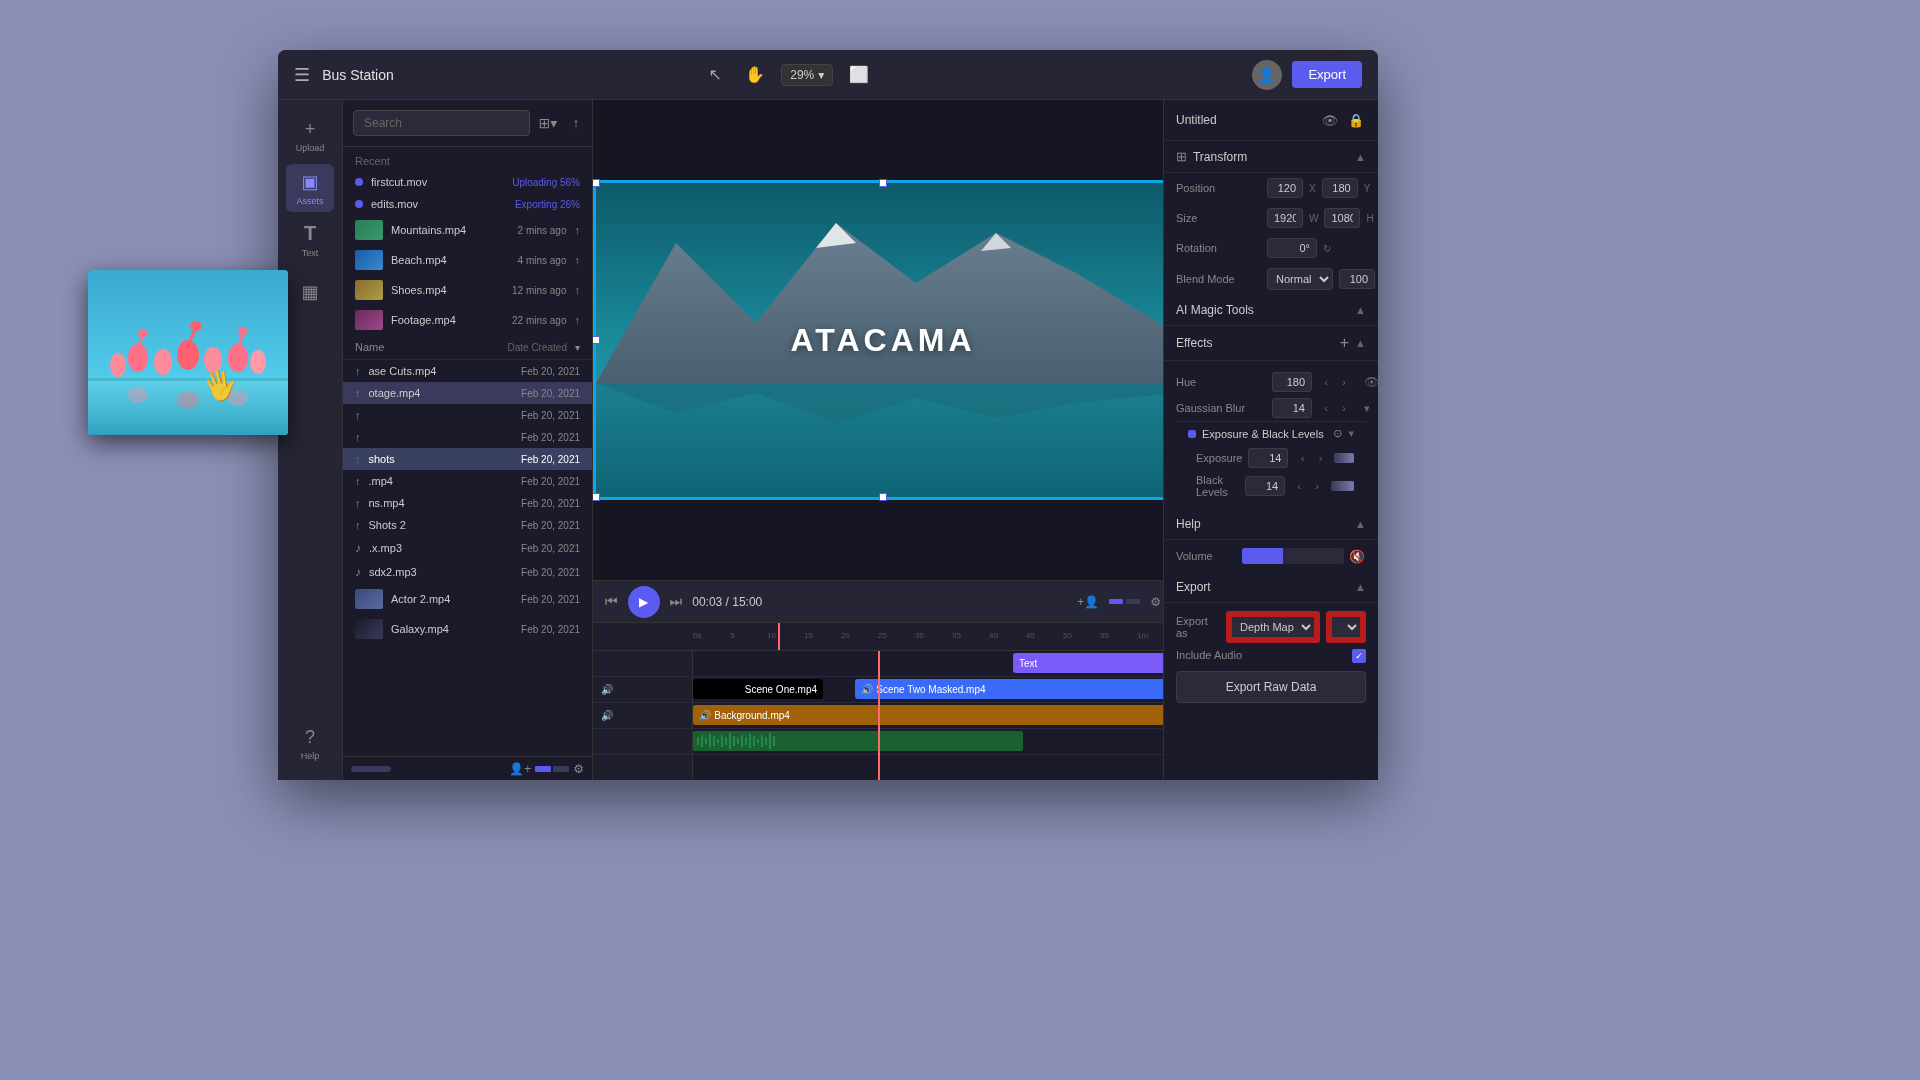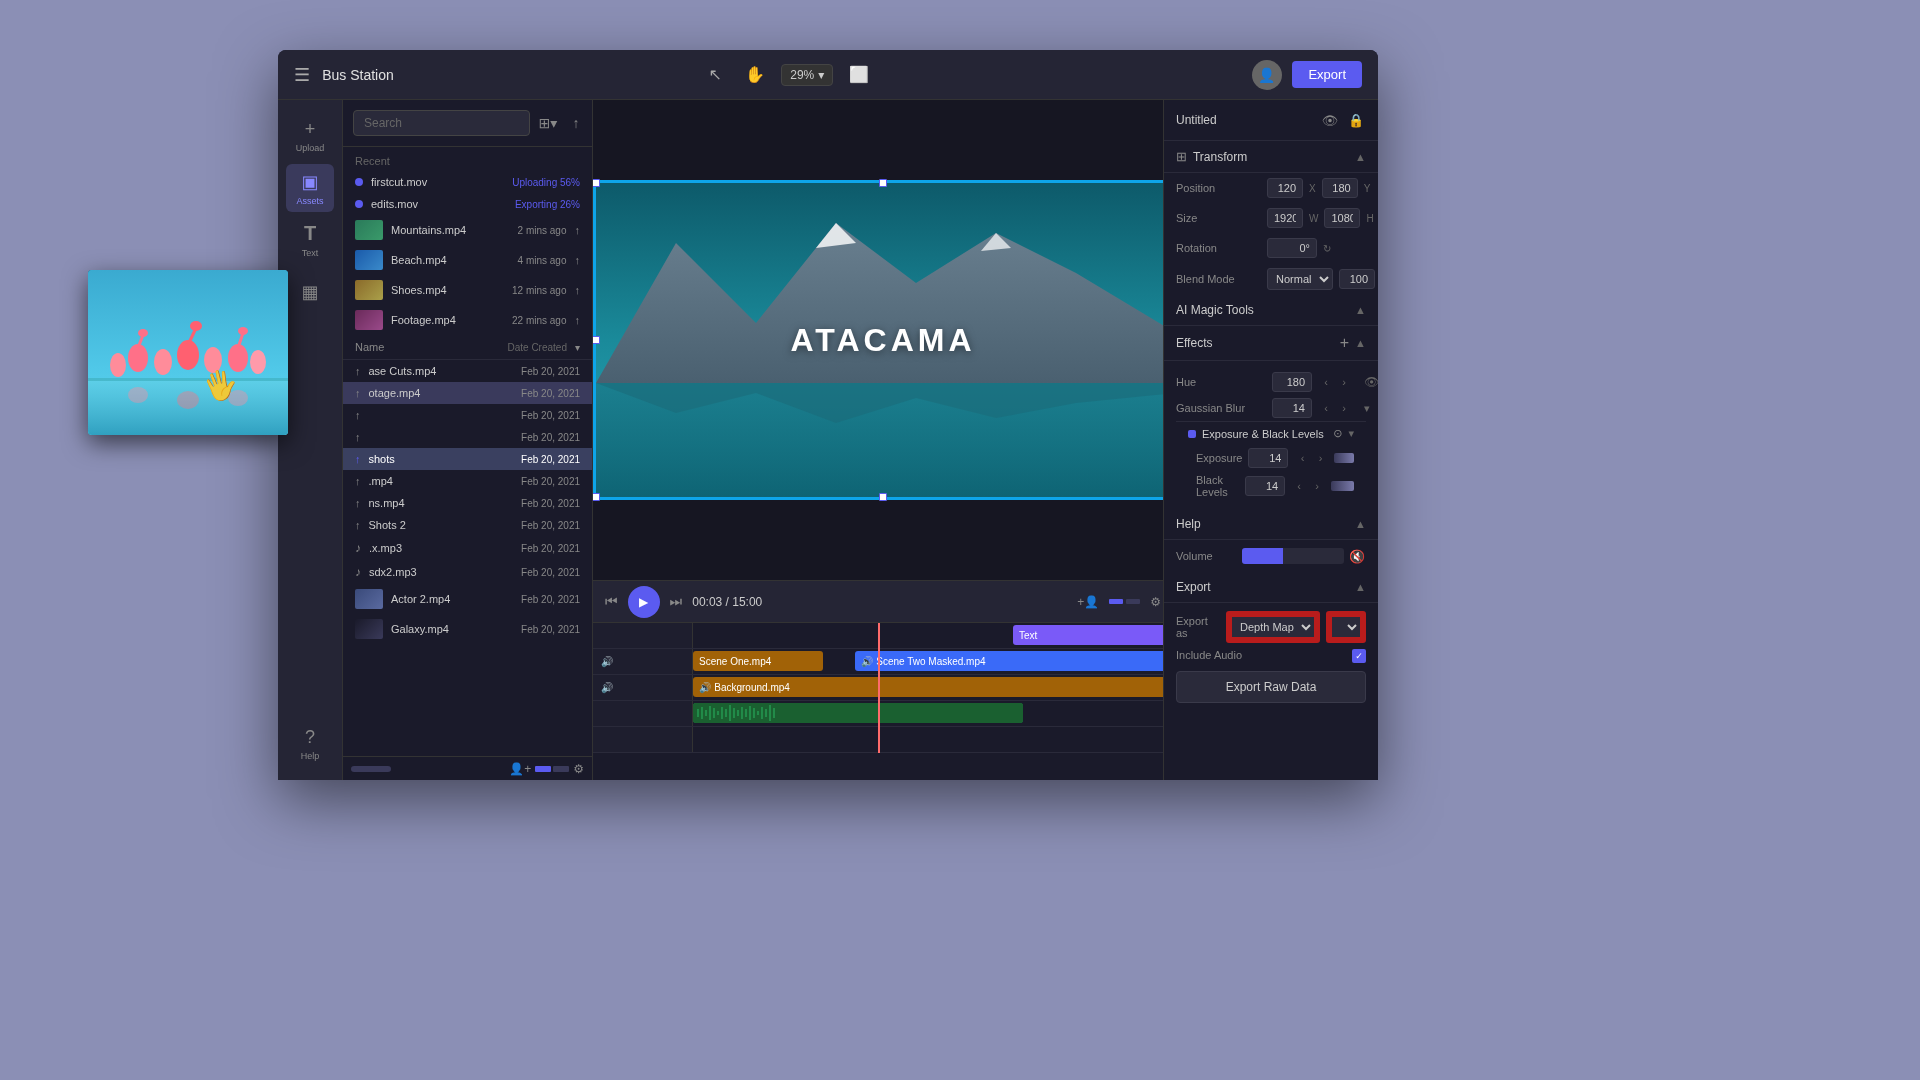--- a/index.html
+++ b/index.html
@@ -971,40 +971,59 @@
             <span class="timeline-time">00:03 / 15:00</span>
             <div style="flex:1;"></div>
             <button style="background:none;border:none;color:#888;font-size:12px;cursor:pointer;">+👤</button>
             <div style="display:flex;align-items:center;gap:3px;">
               <div style="width:14px;height:5px;background:#5b5bf0;border-radius:1px;"></div>
               <div style="width:14px;height:5px;background:#3a3a5a;border-radius:1px;"></div>
             </div>
             <button style="background:none;border:none;color:#888;font-size:12px;cursor:pointer;">⚙</button>
           </div>
 
+          <div class="timeline-ruler">
+            <div class="playhead-line"></div>
+            <div style="display:flex;position:absolute;left:100px;top:8px;gap:0px;">
+              <div style="width:37px;font-size:8px;color:#555;text-align:left;">0s</div>
+              <div style="width:37px;font-size:8px;color:#555;text-align:left;">5</div>
+              <div style="width:37px;font-size:8px;color:#555;text-align:left;">10</div>
+              <div style="width:37px;font-size:8px;color:#555;text-align:left;">15</div>
+              <div style="width:37px;font-size:8px;color:#555;text-align:left;">20</div>
+              <div style="width:37px;font-size:8px;color:#555;text-align:left;">25</div>
+              <div style="width:37px;font-size:8px;color:#555;text-align:left;">30</div>
+              <div style="width:37px;font-size:8px;color:#555;text-align:left;">35</div>
+              <div style="width:37px;font-size:8px;color:#555;text-align:left;">40</div>
+              <div style="width:37px;font-size:8px;color:#555;text-align:left;">45</div>
+              <div style="width:37px;font-size:8px;color:#555;text-align:left;">50</div>
+              <div style="width:37px;font-size:8px;color:#555;text-align:left;">55</div>
+              <div style="width:37px;font-size:8px;color:#555;text-align:left;">1m</div>
+
+            </div>
+          </div>
 
           <div style="position:relative;">
 
             <div style="position:absolute;left:285px;top:0;width:2px;height:100%;background:#ff6b6b;z-index:10;pointer-events:none;"></div>
 
             <div class="track-row">
               <div class="track-label"></div>
               <div class="track-content">
                 <div class="track-text-clip" style="left:320px;width:420px;">
                   <span>Text</span>
                 </div>
               </div>
             </div>
 
             <div class="track-row">
               <div class="track-label">
                 <span style="font-size:10px;margin-right:4px;">🔊</span>
               </div>
               <div class="track-content">
-                <div class="track-video-clip" style="left:0px;width:130px;background:#a16207;">
+                <div class="track-video-clip" style="left:0px;width:130px;background:#000000;justify-content:flex-end;">
                   <span>Scene One.mp4</span>
                 </div>
                 <div class="track-video-clip" style="left:162px;width:380px;background:#3a6af8;">
                   <span>🔊 Scene Two Masked.mp4</span>
                 </div>
 
               </div>
             </div>
 
             <div class="track-row">

